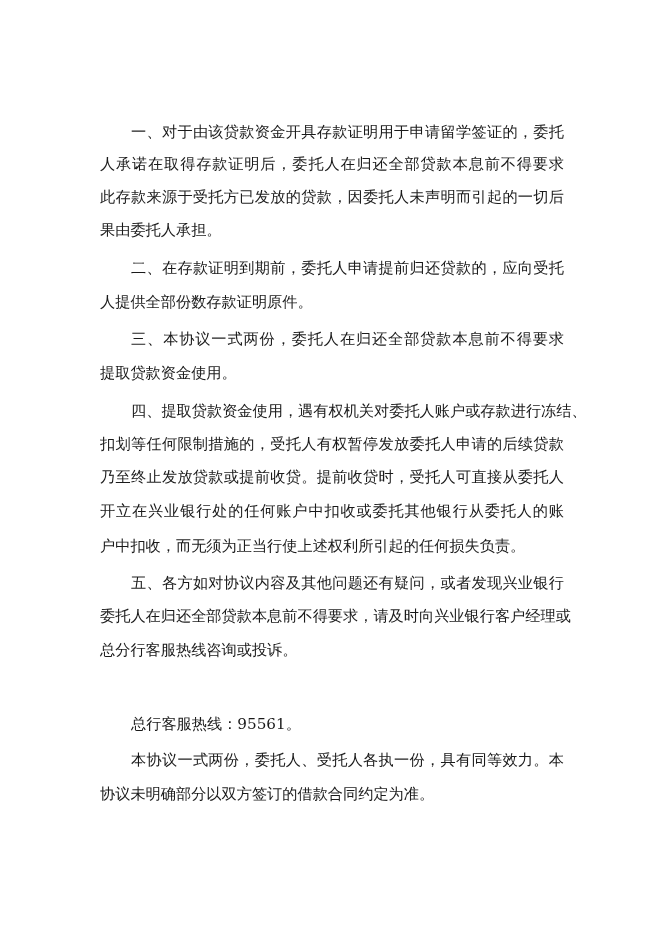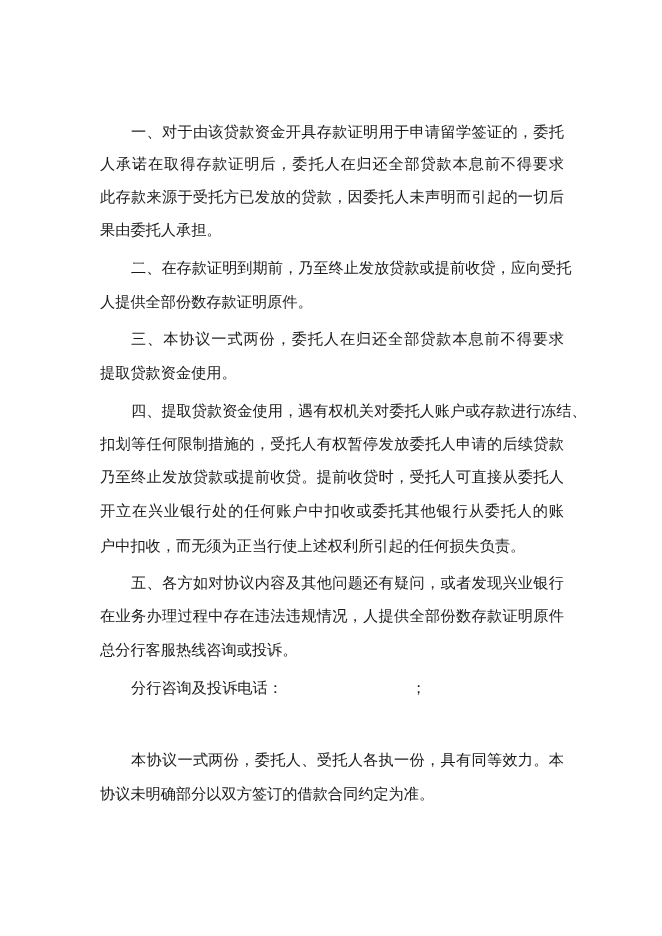--- a/index.html
+++ b/index.html
@@ -24,46 +24,46 @@
 <div class="page">
 
   <div>
     <div class="line indent" style="top:86px">一、对于由该贷款资金开具存款证明用于申请留学签证的，委托</div>
     <div class="line" style="top:118px">人承诺在取得存款证明后，委托人在归还全部贷款本息前不得要求</div>
     <div class="line" style="top:151px">此存款来源于受托方已发放的贷款，因委托人未声明而引起的一切后</div>
     <div class="line last" style="top:184px">果由委托人承担。</div>
   </div>
 
   <div>
-    <div class="line indent" style="top:222px">二、在存款证明到期前，乃至终止发放贷款或提前收贷，应向受托</div>
+    <div class="line indent" style="top:222px">二、在存款证明到期前，委托人申请提前归还贷款的，应向受托</div>
     <div class="line last" style="top:256px">人提供全部份数存款证明原件。</div>
   </div>
 
   <div>
     <div class="line indent" style="top:293px">三、本协议一式两份，委托人在归还全部贷款本息前不得要求</div>
     <div class="line last" style="top:327px">提取贷款资金使用。</div>
   </div>
 
   <div>
     <div class="line indent" style="top:365px">四、提取贷款资金使用，遇有权机关对委托人账户或存款进行冻结、</div>
     <div class="line" style="top:398px">扣划等任何限制措施的，受托人有权暂停发放委托人申请的后续贷款</div>
     <div class="line" style="top:431px">乃至终止发放贷款或提前收贷。提前收贷时，受托人可直接从委托人</div>
     <div class="line" style="top:465px">开立在兴业银行处的任何账户中扣收或委托其他银行从委托人的账</div>
     <div class="line last" style="top:500px">户中扣收，而无须为正当行使上述权利所引起的任何损失负责。</div>
   </div>
 
   <div>
     <div class="line indent" style="top:537px">五、各方如对协议内容及其他问题还有疑问，或者发现兴业银行</div>
-    <div class="line" style="top:570px">在业务办理过程中存在违法违规情况，人提供全部份数存款证明原件</div>
+    <div class="line" style="top:570px">委托人在归还全部贷款本息前不得要求，请及时向兴业银行客户经理或</div>
     <div class="line last" style="top:604px">总分行客服热线咨询或投诉。</div>
   </div>
 
-  <div class="line indent last" style="top:642px">
-    <span>分行咨询及投诉电话：</span><span class="gap"></span><span>；</span>
+
+  <div class="line indent last" style="top:678px">
+    <span>总行客服热线：</span><span>95561</span><span>。</span>
   </div>
-
 
   <div>
     <div class="line indent" style="top:714px">本协议一式两份，委托人、受托人各执一份，具有同等效力。本</div>
     <div class="line last" style="top:748px">协议未明确部分以双方签订的借款合同约定为准。</div>
   </div>
 
 </div>
 
 </body></html>

